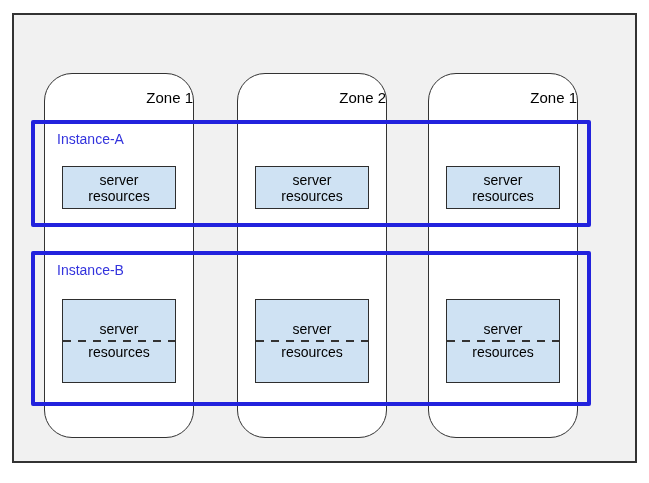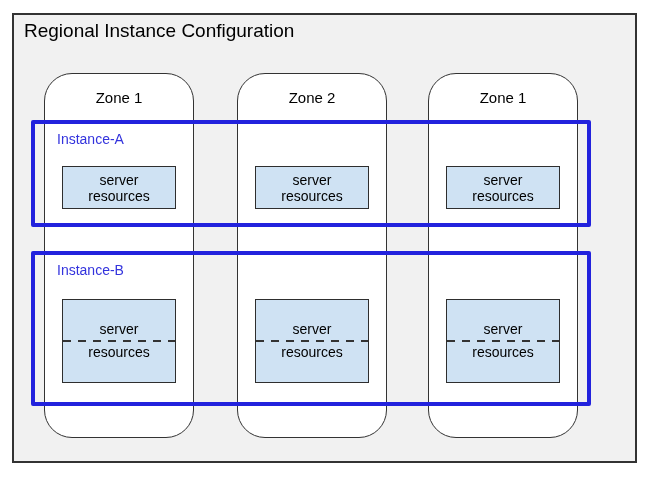--- a/index.html
+++ b/index.html
@@ -42,21 +42,21 @@
     border: 1px solid var(--zone_border, #333333);
     border-radius: 28px;
     z-index: 1;
   }
   .zone-1 { left: 44px; }
   .zone-2 { left: 237px; }
   .zone-3 { left: 428px; }
 
   .zone-label {
     padding-top: 15px;
-    text-align: center;
+    text-align: right;
     font-size: 15px;
     line-height: 17px;
   }
 
   .instance {
     position: absolute;
     left: 31px;
     width: 560px;
     border: 4px solid var(--instance_blue, #2222dd);
     border-radius: 2px;
@@ -122,21 +122,20 @@
     );
   }
 </style>
 </head>
 <body>
 
 <div class="canvas">
 
   <div class="region"></div>
 
-  <div class="region-title">Regional Instance Configuration</div>
 
   <div class="zone zone-1">
     <div class="zone-label">Zone 1</div>
   </div>
   <div class="zone zone-2">
     <div class="zone-label">Zone 2</div>
   </div>
   <div class="zone zone-3">
     <div class="zone-label">Zone 1</div>
   </div>

